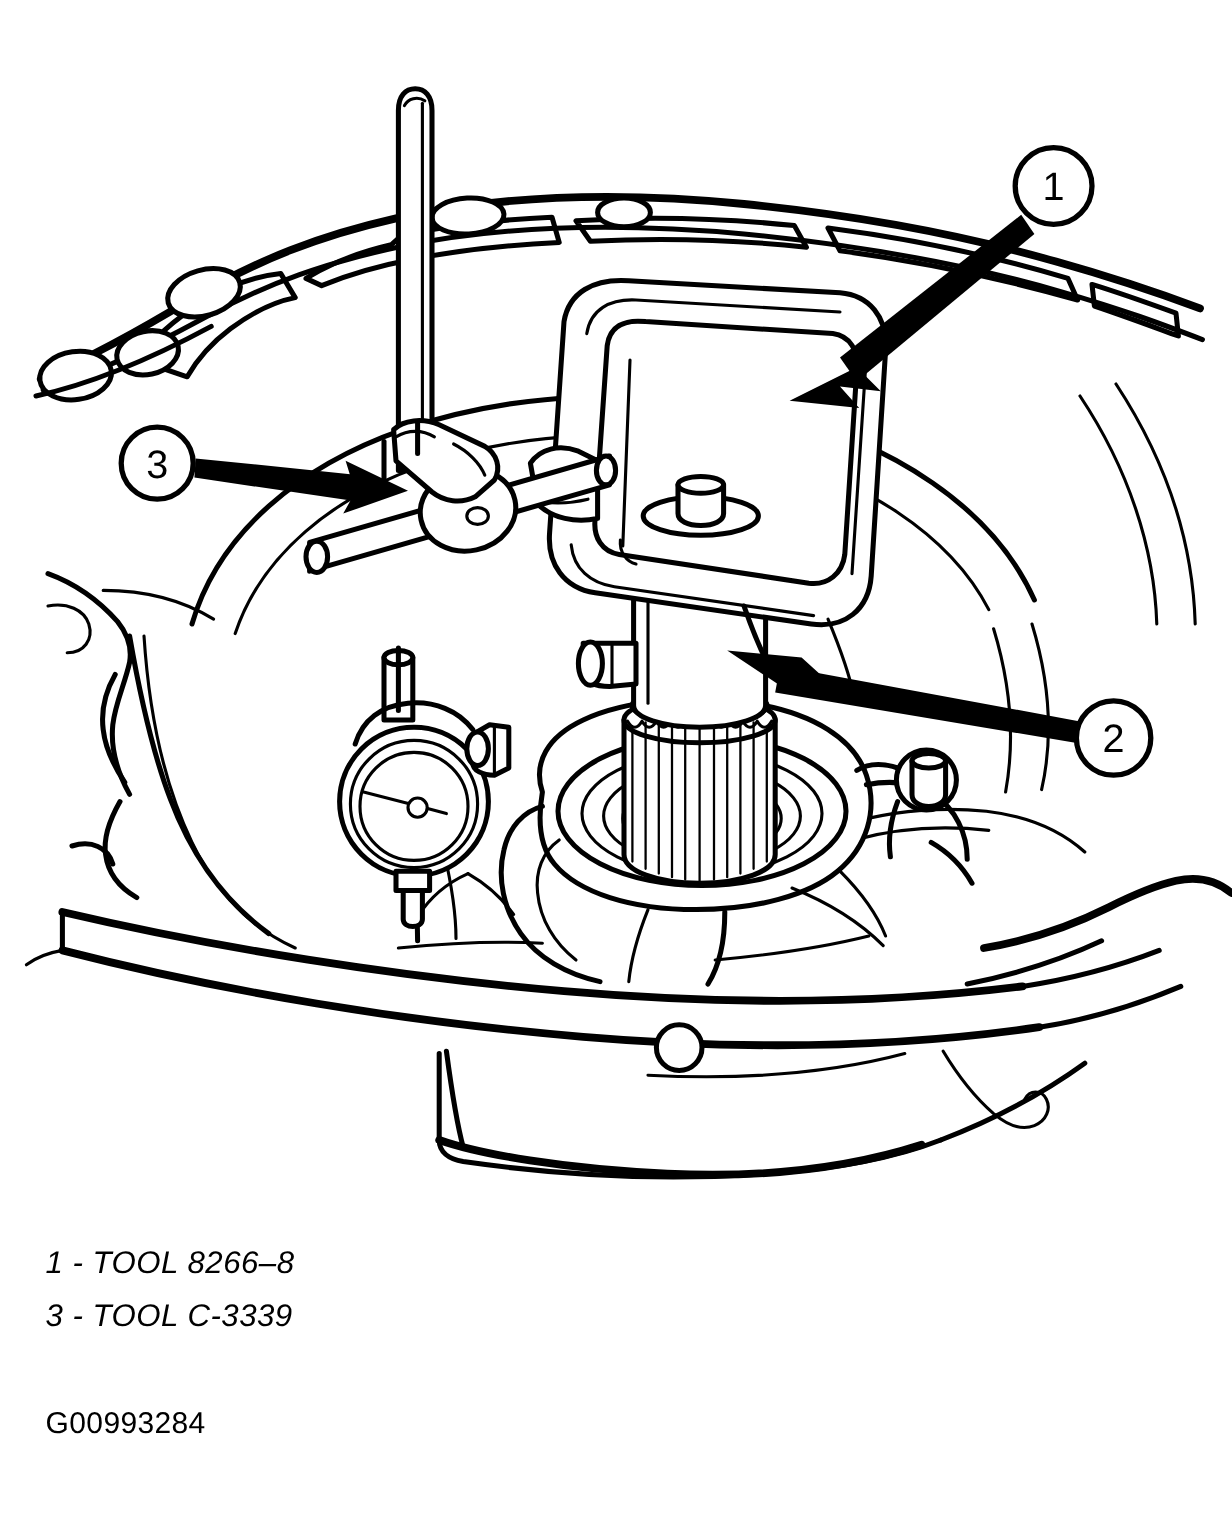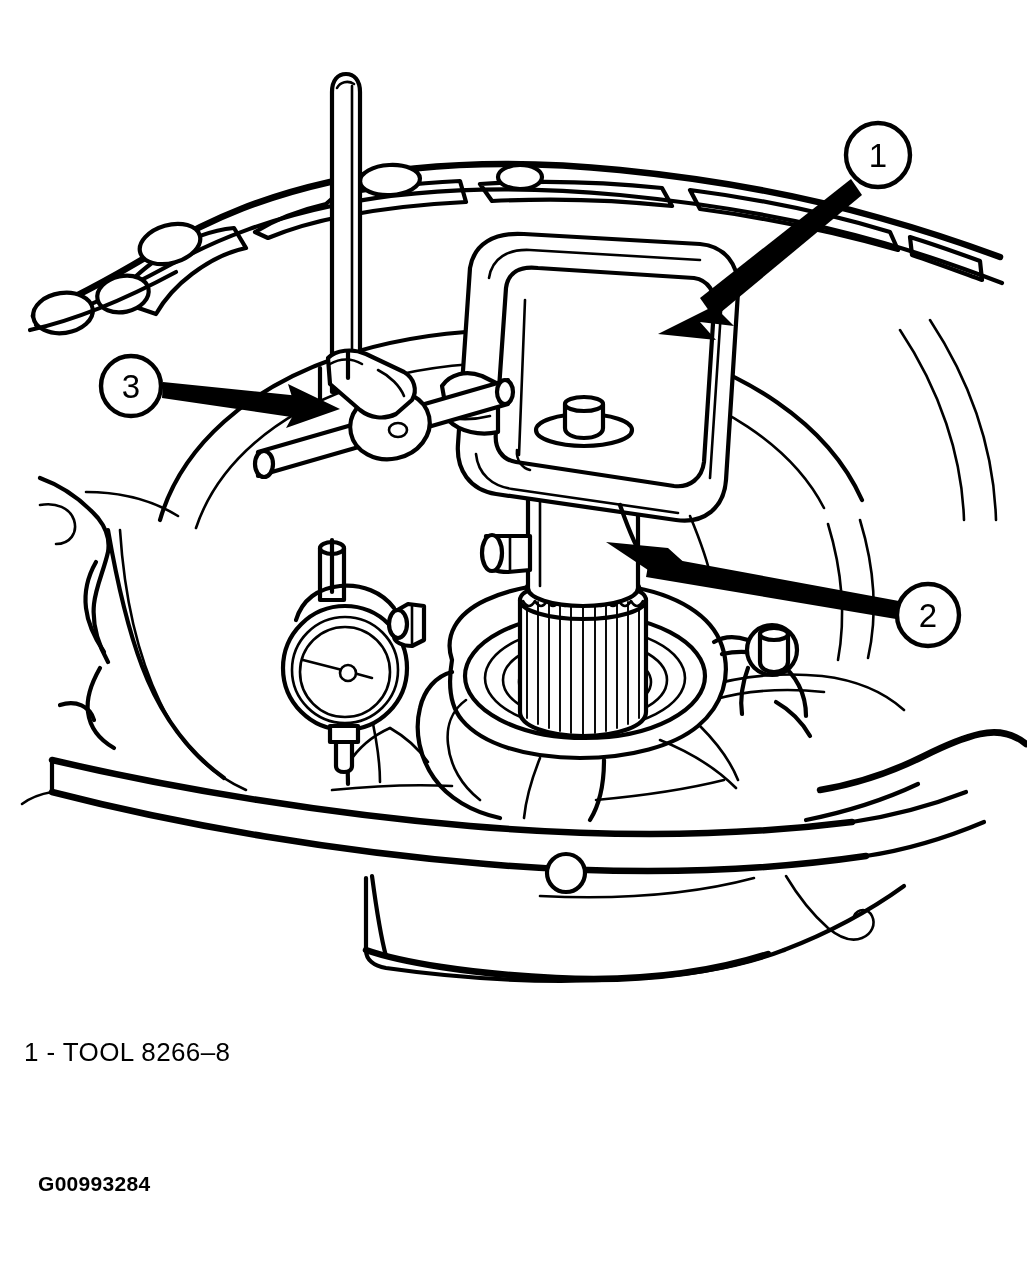--- a/index.html
+++ b/index.html
@@ -23,39 +23,39 @@
     width: 1027px;
     height: 1010px;
   }
   #figure-svg {
     display: block;
     width: 1027px;
     height: 1010px;
   }
   .legend {
     position: absolute;
-    left: 24px;
+    left: 38px;
     top: 1030px;
     width: 600px;
+    font-style: italic;
   }
   .legend-row {
     font-size: 26px;
     line-height: 44px;
     letter-spacing: 0.4px;
     white-space: pre;
     color: #000;
   }
   .figure-id {
     position: absolute;
     left: 38px;
     top: 1172px;
-    font-size: 21px;
+    font-size: 25px;
     letter-spacing: 0.3px;
     color: #000;
-    font-weight: bold;
   }
   .callout-num {
     font-family: "Liberation Sans", sans-serif;
     font-size: 33px;
     font-weight: 400;
   }
 </style>
 </head>
 <body>
 
@@ -341,15 +341,16 @@
       <circle class="circ" cx="131" cy="386" r="30"></circle>
       <text class="callout-num" x="131" y="398" text-anchor="middle">3</text>
     </g>
   </g>
 
 </svg>
 </div>
 
 <div class="legend">
   <div class="legend-row">1 - TOOL 8266–8</div>
+  <div class="legend-row">3 - TOOL C-3339</div>
 </div>
 
 <div class="figure-id">G00993284</div>
 
 </body></html>

